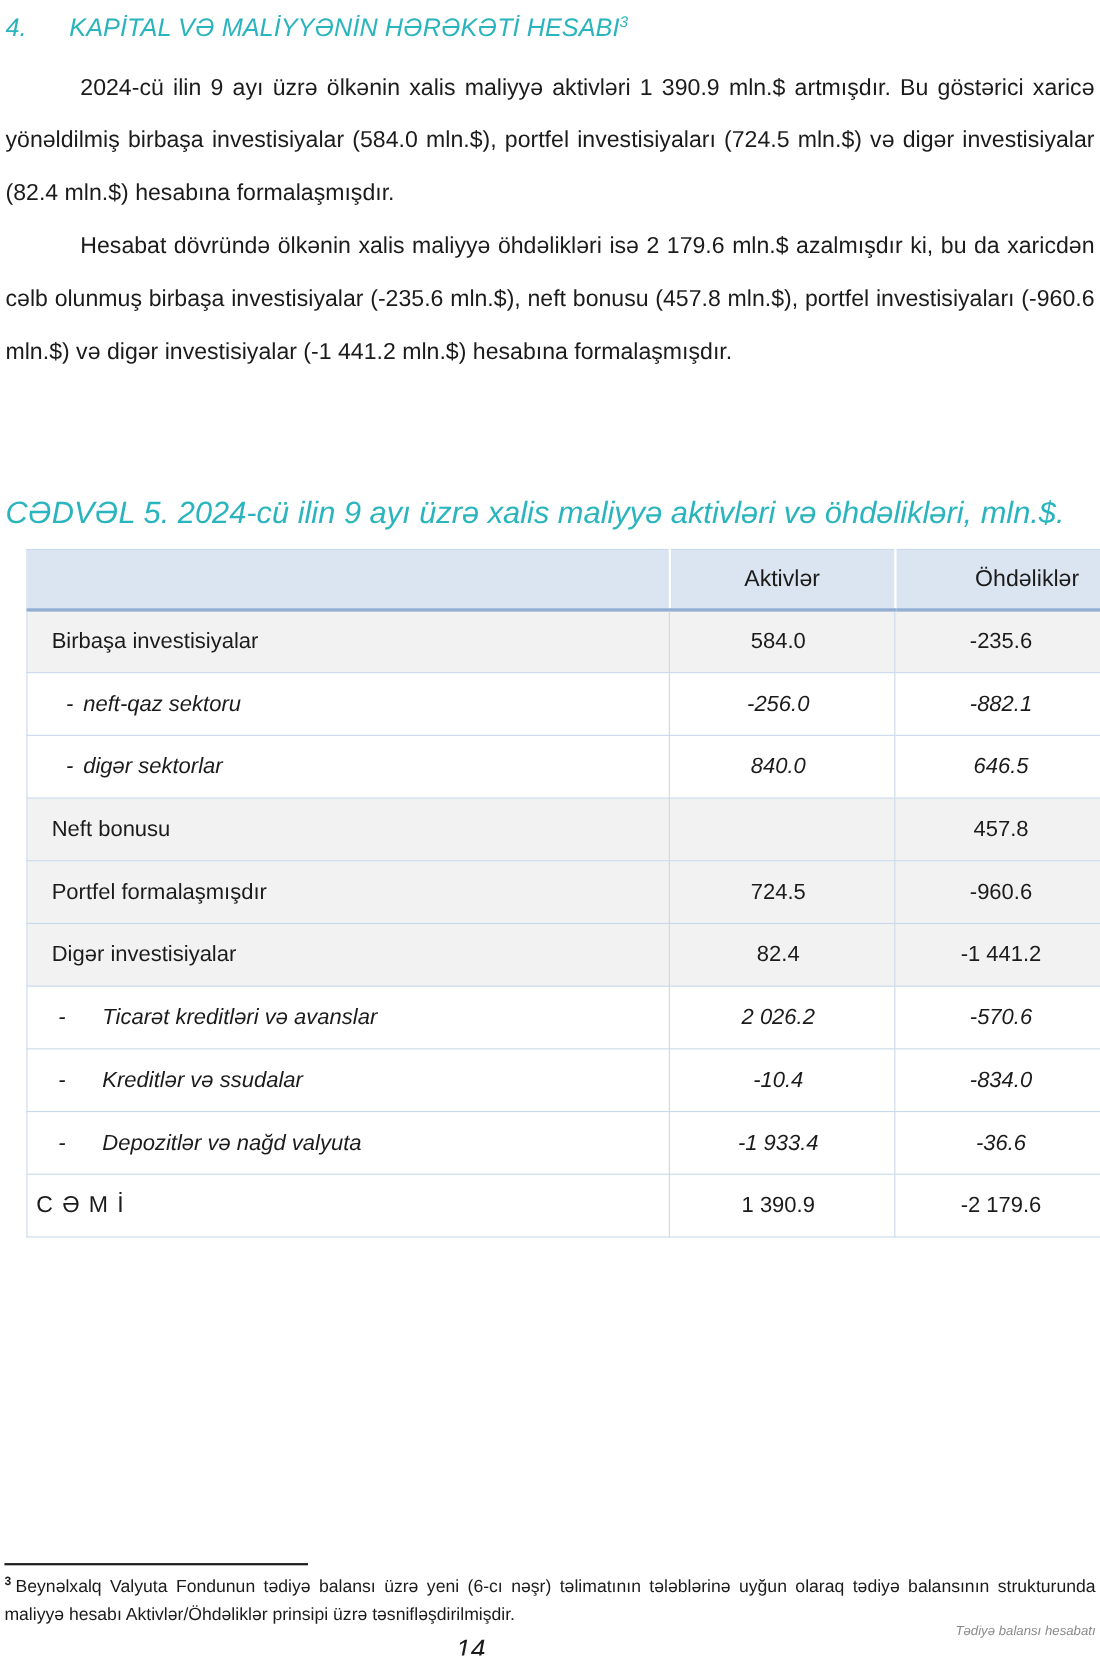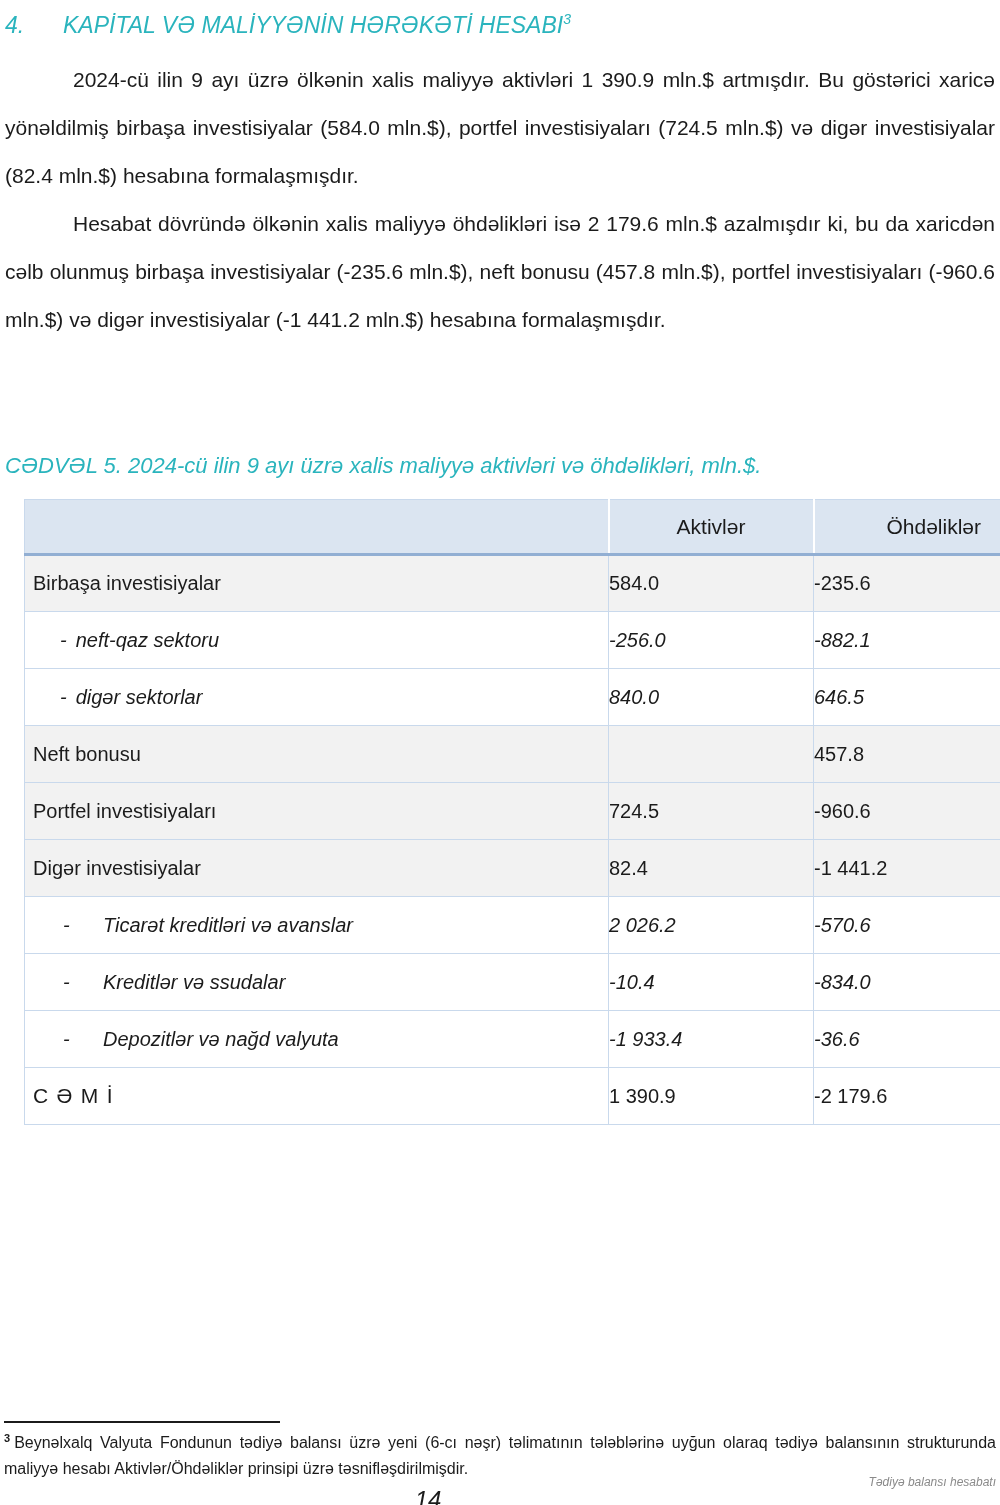--- a/index.html
+++ b/index.html
@@ -34,21 +34,21 @@
     text-align: justify;
   }
   .body-text p { text-indent: 68px; margin: 0; }
 
   
   .table-caption {
     position: absolute;
     top: 451px; left: 5px; width: 990px;
     color: #2ab4bd;
     font-style: italic;
-    font-size: 22px;
+    font-size: 28px;
     line-height: 30px;
   }
 
   
   table.fin-table {
     position: absolute;
     top: 499px; left: 24px; width: 989px;
     border-collapse: collapse;
     table-layout: fixed;
     font-size: 20px;
@@ -71,29 +71,29 @@
   .fin-table th + th { border-left: 2px solid #ffffff; }
 
   .fin-table td {
     height: 57px;
     border: 1px solid #c9d9ec;
     background: #ffffff;
     vertical-align: middle;
   }
   .fin-table tr.shaded td { background: #f2f2f2; }
 
-  .fin-table td.lbl { text-align: left; padding-left: 8px; }
-  .fin-table td.num { text-align: left; padding-right: 7px; }
+  .fin-table td.lbl { text-align: left; padding-left: 22px; }
+  .fin-table td.num { text-align: center; padding-right: 7px; }
 
   tr.row-sub td { font-style: italic; }
   tr.row-sub td.lbl { padding-left: 35px; }
   tr.row-sub .prefix { padding-right: 9px; }
 
   tr.row-sub2 td { font-style: italic; }
-  tr.row-sub2 td.lbl { padding-left: 38px; }
+  tr.row-sub2 td.lbl { padding-left: 28px; }
   tr.row-sub2 .prefix { display: inline-block; width: 40px; }
 
   tr.row-total td.lbl { padding-left: 8px; font-size: 21px; }
   tr.row-total .label-text { letter-spacing: 0.40em; }
 
   
   .footnote-rule {
     position: absolute;
     top: 1421px; left: 4px;
     width: 276px; height: 2px;
@@ -168,21 +168,21 @@
       <td class="lbl"><span class="prefix">-</span><span class="label-text">digər sektorlar</span></td>
       <td class="num">840.0</td>
       <td class="num">646.5</td>
     </tr>
     <tr class="row-main shaded">
       <td class="lbl"><span class="label-text">Neft bonusu</span></td>
       <td class="num"></td>
       <td class="num">457.8</td>
     </tr>
     <tr class="row-main shaded">
-      <td class="lbl"><span class="label-text">Portfel investisiyaları</span></td>
+      <td class="lbl"><span class="label-text">Portfel formalaşmışdır</span></td>
       <td class="num">724.5</td>
       <td class="num">-960.6</td>
     </tr>
     <tr class="row-main shaded">
       <td class="lbl"><span class="label-text">Digər investisiyalar</span></td>
       <td class="num">82.4</td>
       <td class="num">-1 441.2</td>
     </tr>
     <tr class="row-sub2">
       <td class="lbl"><span class="prefix">-</span><span class="label-text">Ticarət kreditləri və avanslar</span></td>

